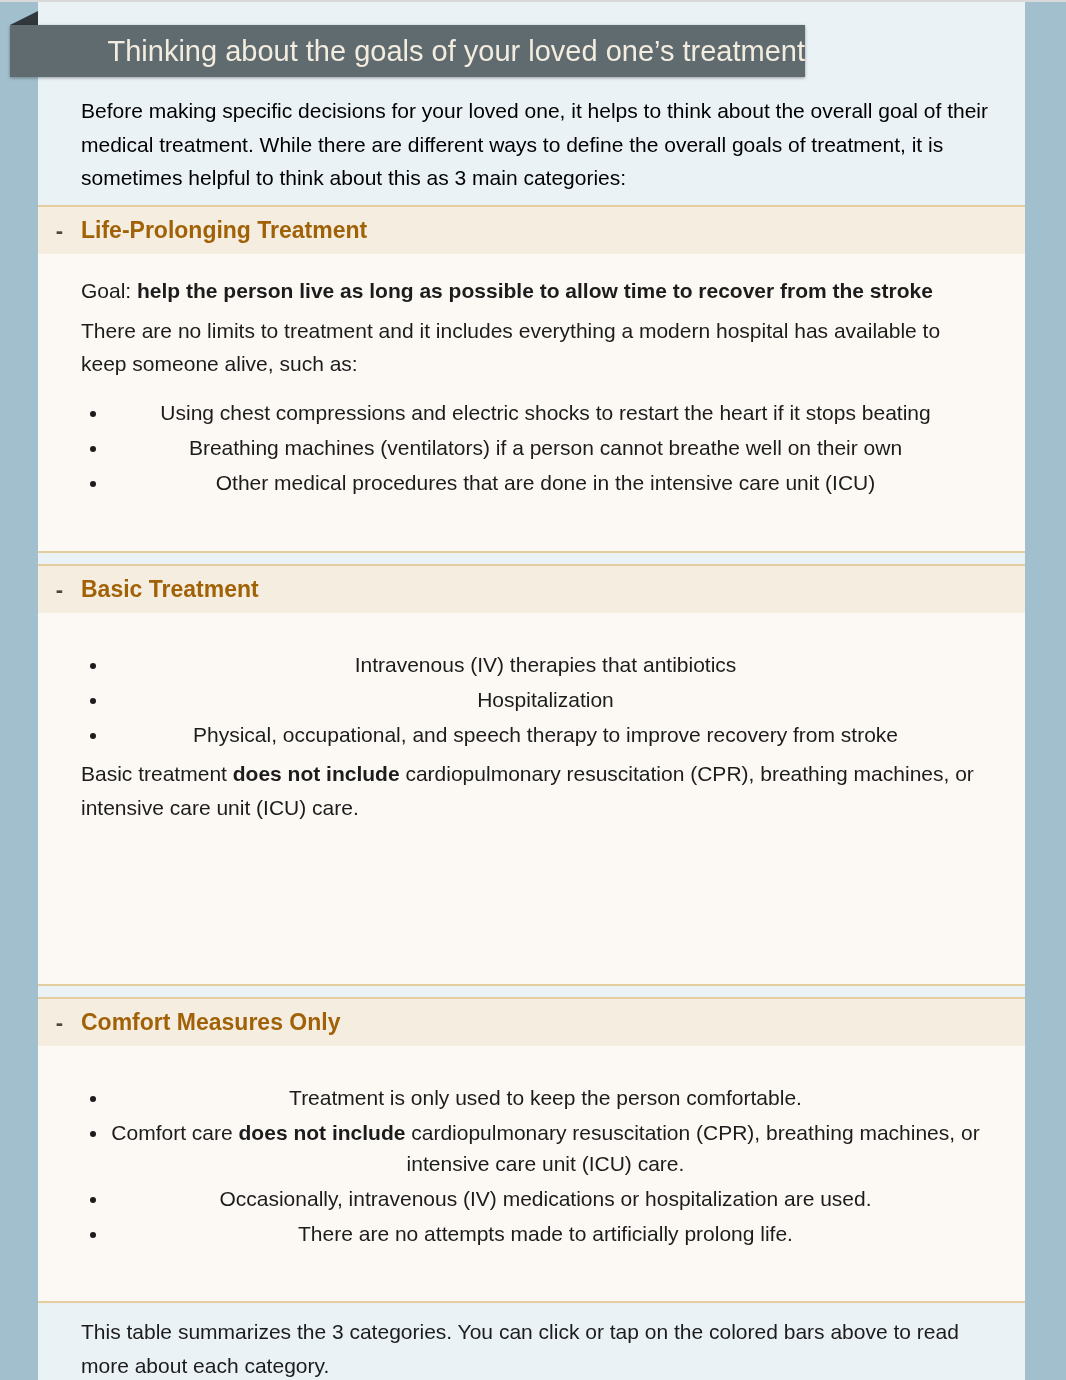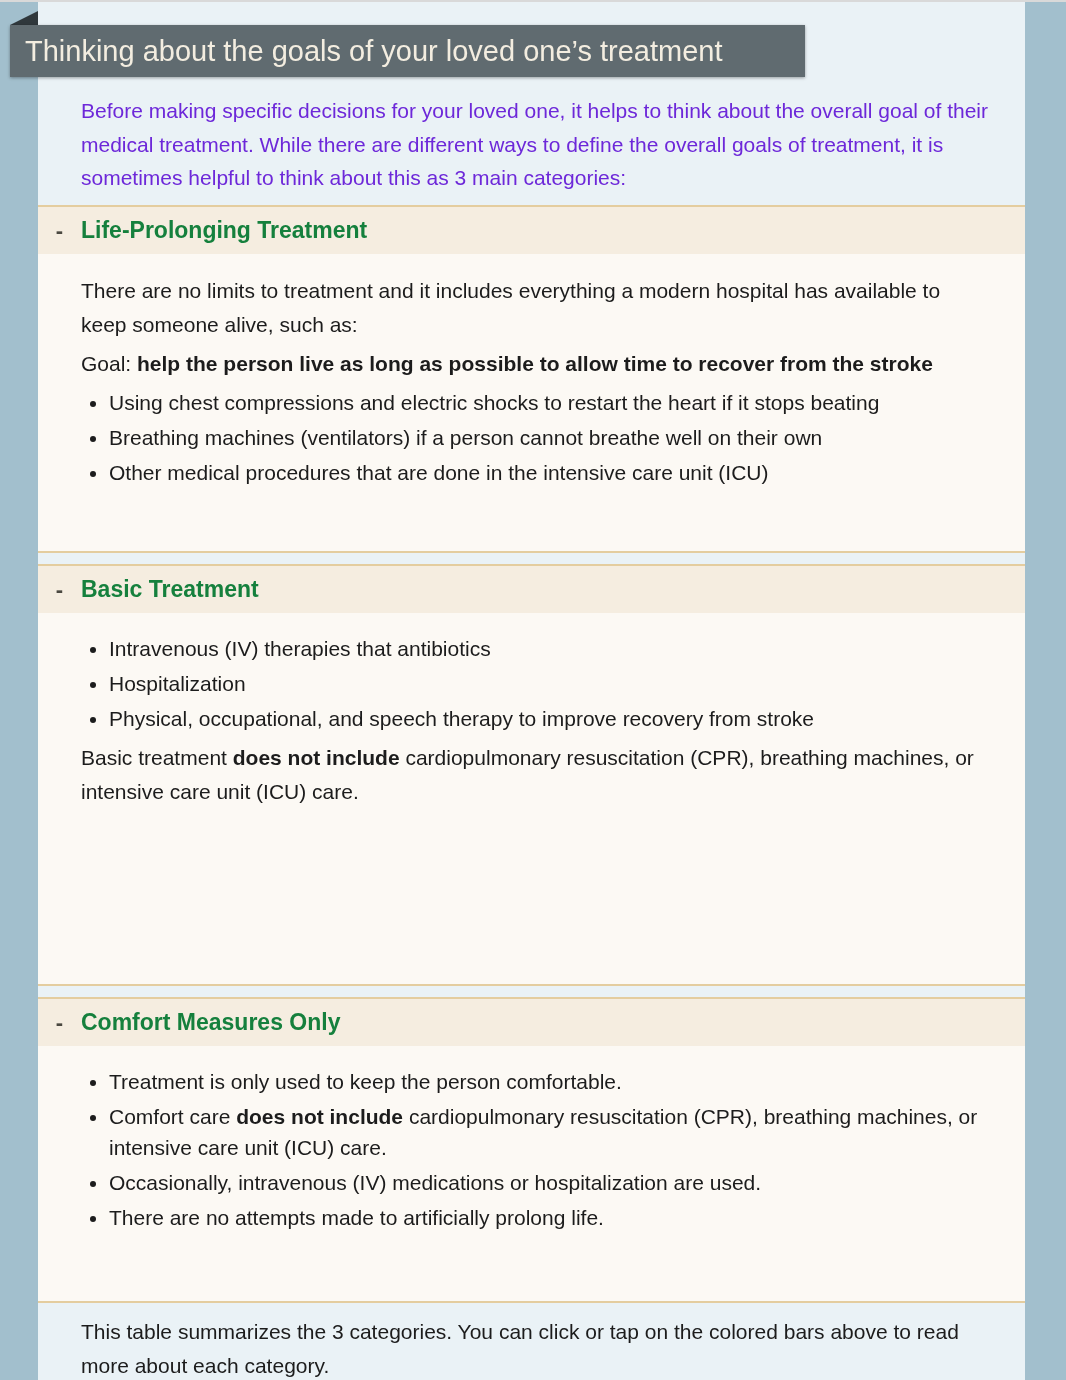--- a/index.html
+++ b/index.html
@@ -12,39 +12,40 @@
   .panel {
     position:absolute; left:38px; top:2px; width:987px; height:1378px;
     background:#eaf2f6;
   }
   .topline { position:absolute; left:0; top:0; width:1066px; height:2px; background:#d9d9d9; }
   .banner {
     position:absolute; left:10px; top:25px; width:795px; height:52px;
     background:#606b70; box-shadow:0 1px 3px rgba(0,0,0,0.35);
     color:#f3ede0; font-size:29px; line-height:52px; padding-left:15px; box-sizing:border-box;
     white-space:nowrap;
+    text-align:right;
   }
   .fold {
     position:absolute; left:10px; top:11px; width:0; height:0;
     border-bottom:14px solid #30383c; border-left:28px solid transparent;
   }
   .intro {
     position:absolute; left:81px; top:94px; width:910px;
-    font-size:21px; line-height:33.5px; color:#6d28d9;
+    font-size:21px; line-height:33.5px; color:#000000;
   }
   .section { position:absolute; left:38px; width:987px; background:#fcf9f4; }
   .sec-head {
     height:47px; background:#f5ede0; border-top:2px solid #e4cd9f;
     display:flex; align-items:center; cursor:pointer;
   }
   .sec-toggle { width:43px; text-align:center; font-weight:bold; font-size:22px; color:#4a4840; }
-  .sec-title { font-weight:bold; font-size:23px; color:#15803d; }
+  .sec-title { font-weight:bold; font-size:23px; color:#a16207; }
   .sec-body { padding:20px 43px 0 43px; font-size:21px; color:#1c1c1c; }
   .sec-body p { margin:0 0 6px 0; line-height:33.5px; }
-  .sec-body ul { margin:0 0 0 0; padding:0 0 0 28px; }
+  .sec-body ul { margin:16px 0 0 0; padding:0 0 0 28px;text-align:center; }
   .sec-body li { line-height:31px; margin-bottom:4px; }
   .sec-bottom { position:absolute; left:0; bottom:0; width:100%; height:2px; background:#e4cd9f; }
   .outro {
     position:absolute; left:81px; top:1315px; width:910px;
     font-size:21px; line-height:33.5px; color:#1c1c1c;
   }
   b { font-weight:bold; }
 </style>
 </head>
 <body>
@@ -58,22 +59,22 @@
 </div>
 
 <div class="intro">Before making specific decisions for your loved one, it helps to think about the overall goal of their medical treatment. While there are different ways to define the overall goals of treatment, it is sometimes helpful to think about this as 3 main categories:</div>
 
 <div class="section" style="top:205px;height:348px;">
   <div class="sec-head">
     <span class="sec-toggle">-</span>
     <span class="sec-title">Life-Prolonging Treatment</span>
   </div>
   <div class="sec-body">
+    <p><span>Goal: </span><b>help the person live as long as possible to allow time to recover from the stroke</b></p>
     <p>There are no limits to treatment and it includes everything a modern hospital has available to keep someone alive, such as:</p>
-    <p><span>Goal: </span><b>help the person live as long as possible to allow time to recover from the stroke</b></p>
     <ul>
       <li>Using chest compressions and electric shocks to restart the heart if it stops beating</li>
       <li>Breathing machines (ventilators) if a person cannot breathe well on their own</li>
       <li>Other medical procedures that are done in the intensive care unit (ICU)</li>
     </ul>
   </div>
   <div class="sec-bottom"></div>
 </div>
 
 <div class="section" style="top:564px;height:422px;">

